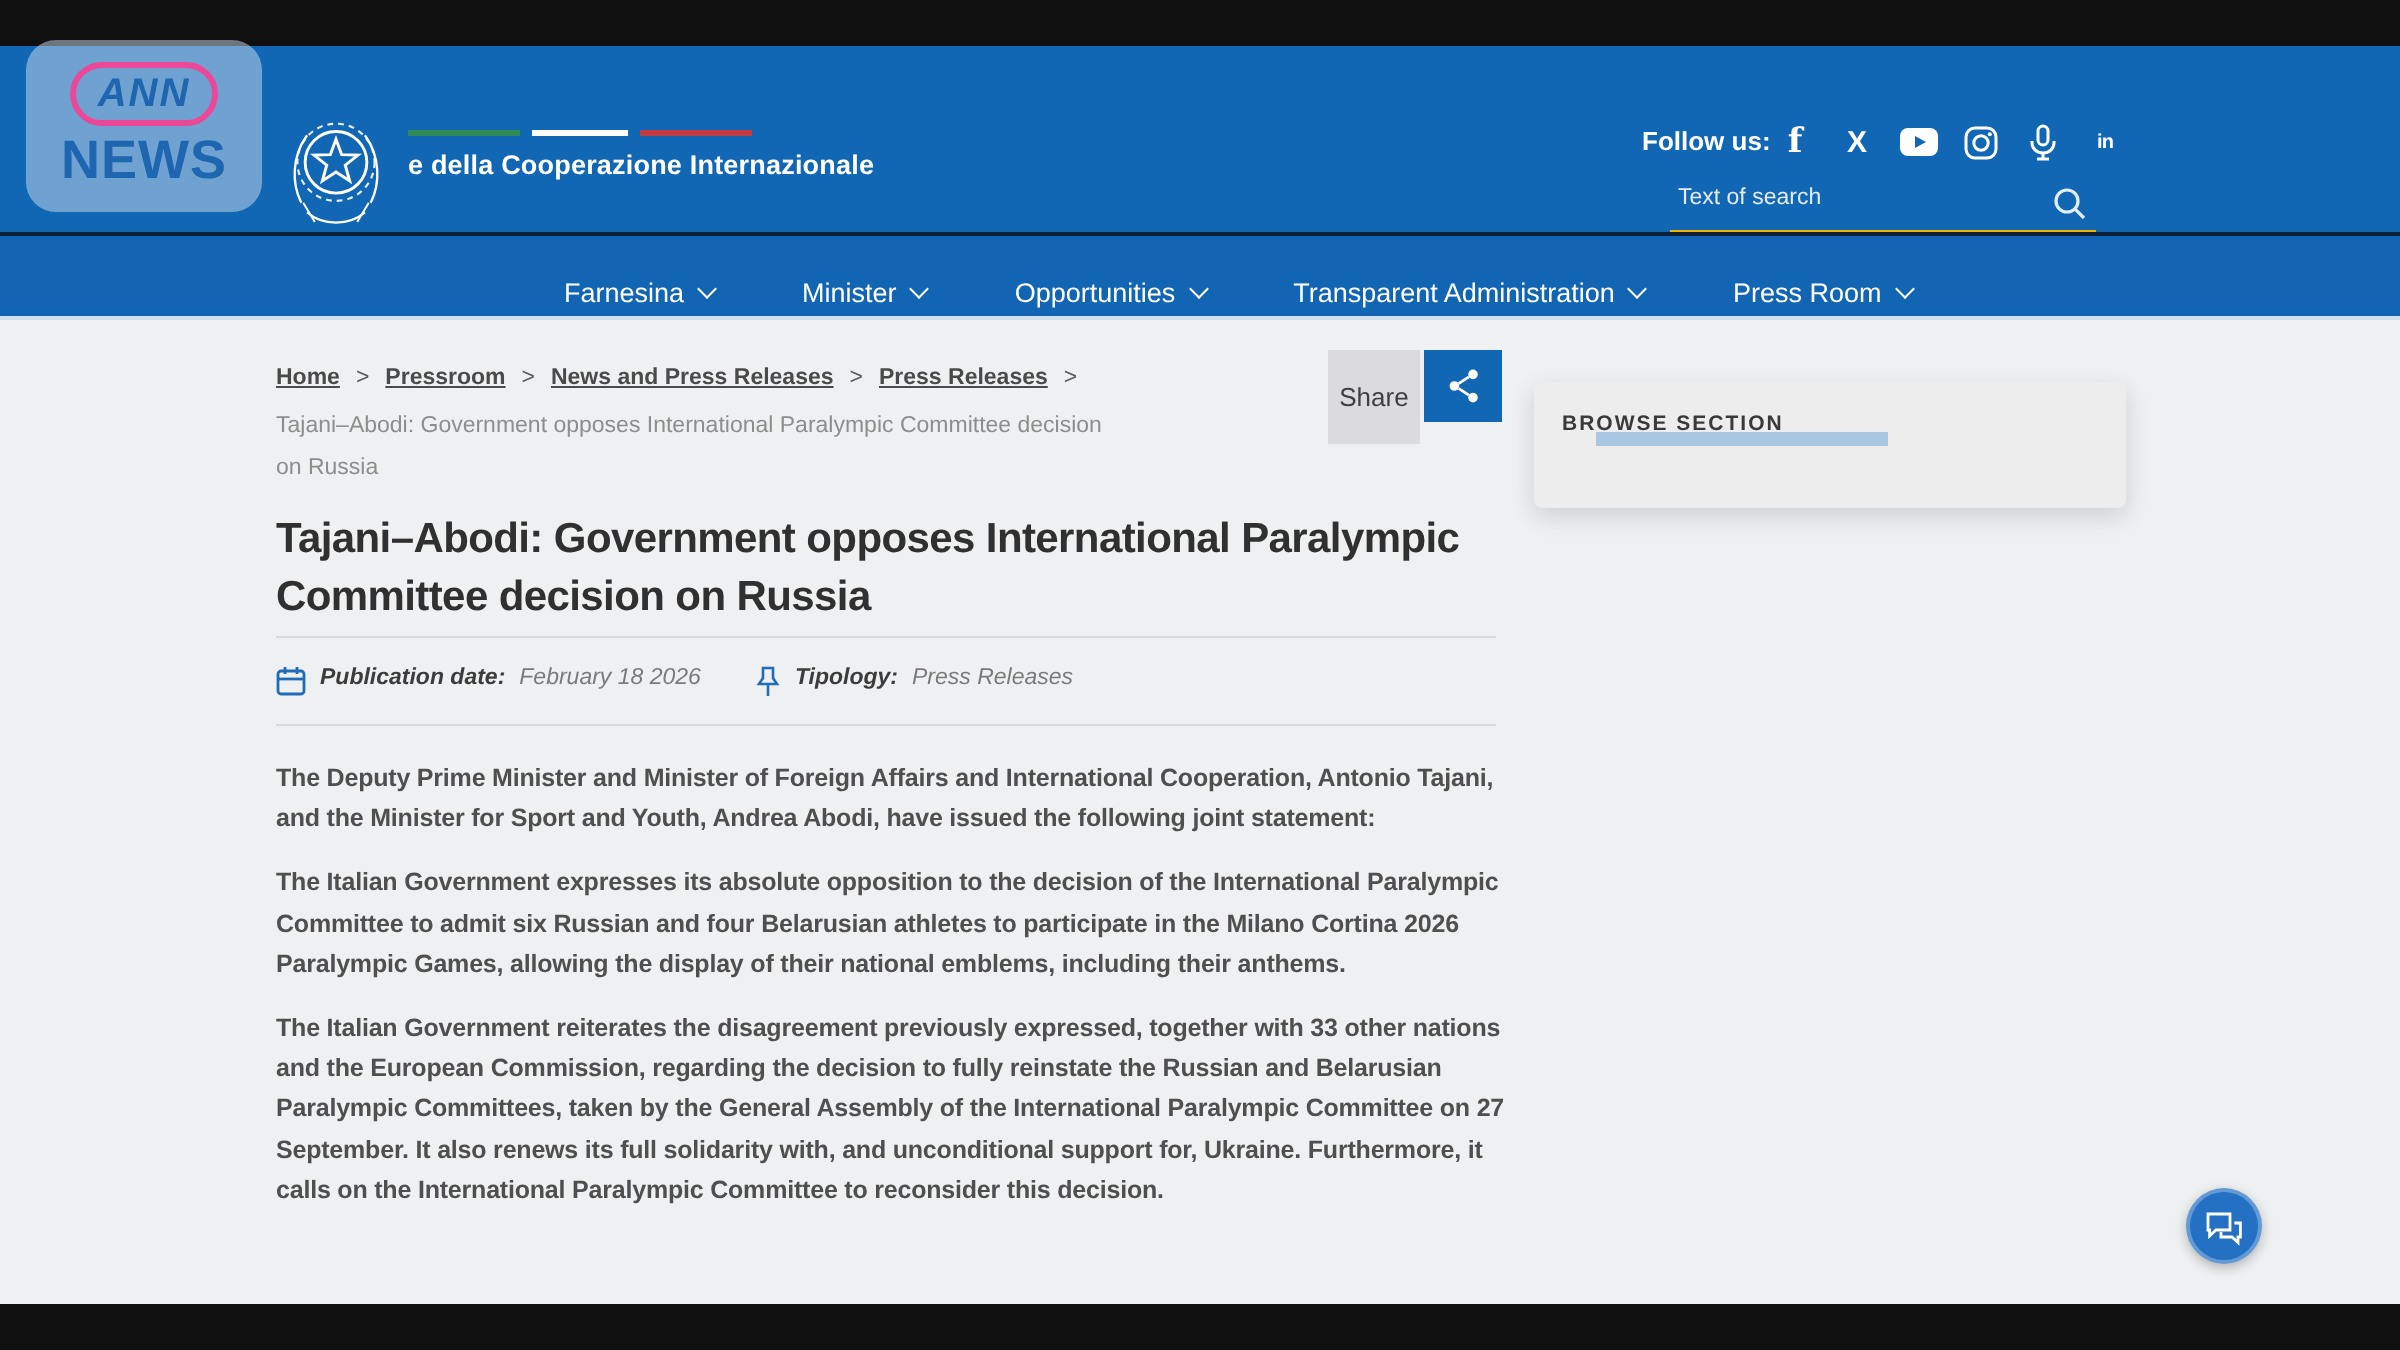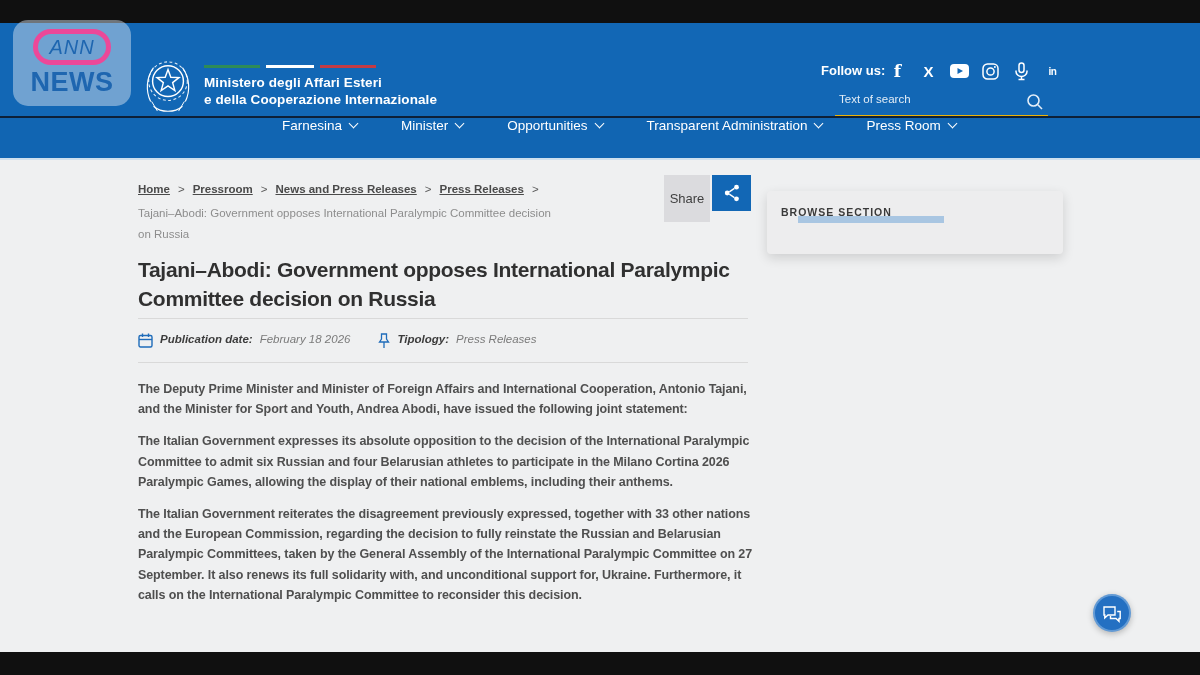--- a/index.html
+++ b/index.html
@@ -37,32 +37,32 @@
   .glyph-x  { font-weight:bold; font-size:15px; }
   .glyph-in { font-weight:bold; font-size:10px; letter-spacing:-0.5px; }
 
   .search-box { position:absolute; left:835px; top:66px; width:213px; height:28px;
     border-bottom:2px solid #eab308; }
   .search-input { position:absolute; left:2px; top:3px; width:180px; background:transparent; border:none;
     outline:none; color:#ffffff; font-size:11.5px; font-family:"Liberation Sans", sans-serif; }
   .search-input::placeholder { color:rgba(255,255,255,0.88); }
   .search-icon { position:absolute; right:4px; top:4px; }
 
-  .nav-items { position:absolute; left:282px; top:118px; height:36px; display:flex; align-items:flex-start;
+  .nav-items { position:absolute; left:282px; top:118px; height:36px; display:flex; align-items:flex-end;
     gap:44px; color:#ffffff; font-size:13.5px; }
   .nav-item { display:flex; align-items:center; gap:8px; cursor:pointer; white-space:nowrap; }
   .chev { display:inline-block; width:7px; height:7px; border-right:1.6px solid #ffffff;
     border-bottom:1.6px solid #ffffff; transform:rotate(45deg); margin-top:-4px; }
 
   
   .ann-badge { position:absolute; left:13px; top:20px; width:118px; height:86px; z-index:50;
     background:rgba(215,228,240,0.48); border-radius:15px;
     display:flex; flex-direction:column; align-items:center; justify-content:center; }
-  .ann-pill { border:5px solid #ec4899; border-radius:999px; padding:0 11px; color:#1e66b0;
-    font-style:italic; font-weight:normal; font-size:20px; line-height:26px; letter-spacing:1px; }
+  .ann-pill { border:3px solid #ec4899; border-radius:999px; padding:0 11px; color:#1e66b0;
+    font-style:italic; font-weight:bold; font-size:20px; line-height:26px; letter-spacing:1px; }
   .ann-news { color:#1e66b0; font-weight:bold; font-size:27px; line-height:29px; margin-top:3px; letter-spacing:0.5px; }
 
   
   .breadcrumb { position:absolute; left:138px; top:183px; font-size:11.5px; color:#4a4a4a; }
   .breadcrumb-links { display:flex; gap:8px; align-items:center; }
   .breadcrumb-links a { color:#4a4a4a; font-weight:bold; text-decoration:underline; cursor:pointer; }
   .breadcrumb-links .sep { font-weight:normal; color:#5a5a5a; }
   .breadcrumb-current { margin-top:8px; width:420px; line-height:20.5px; color:#8d8d8d; }
 
   .share-label-box { position:absolute; left:664px; top:175px; width:46px; height:47px; background:#dbdbde;
@@ -117,21 +117,20 @@
 
   <span class="flag-line">
     <span class="seg-green"></span>
       <span class="gap"></span>
     <span class="seg-white"></span>
       <span class="gap"></span>
     <span class="seg-red"></span>
   </span>
 
   <div class="ministry-name">
-    <div>Ministero degli Affari Esteri</div>
     <div>e della Cooperazione Internazionale</div>
   </div>
 
   <div class="follow-us">Follow us:</div>
 
   <div class="social-row">
     <span class="social-icon glyph-f">f</span>
     <span class="social-icon glyph-x">X</span>
     <span class="social-icon">
       <svg width="19" height="14">

